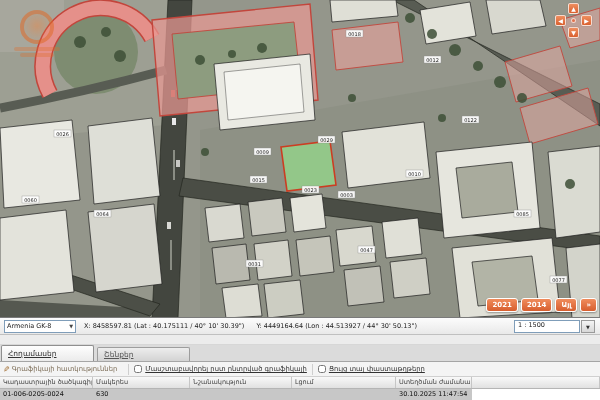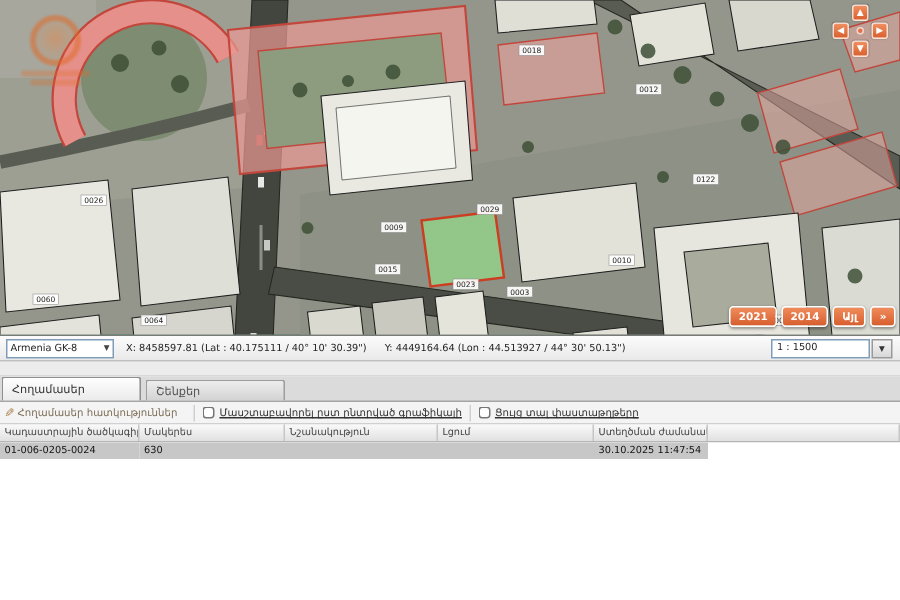--- a/index.html
+++ b/index.html
@@ -1,21 +1,21 @@
 <!DOCTYPE html>
 <html><head>
 <meta charset="utf-8">
 <style>
   * { margin:0; padding:0; box-sizing:border-box; }
   html,body { width:600px; height:400px; overflow:hidden;
     font-family:"DejaVu Sans", sans-serif; background:#fff; }
   .app { position:relative; width:600px; height:400px; }
 
   
-  .map { position:relative; width:600px; height:224px; overflow:hidden;
+  .map { position:relative; width:600px; height:318px; overflow:hidden;
     background:#15803d; border-bottom:1px solid #7a7a7a; }
   .map svg { position:absolute; left:0; top:0; }
 
   
   .watermark { position:absolute; left:10px; top:10px; width:54px; height:56px;
     opacity:.55; pointer-events:none; }
   .watermark .ring { width:34px; height:34px; margin:0 auto; border-radius:50%;
     border:4px solid #e06b28; background:radial-gradient(circle at 50% 45%, rgba(240,130,60,.8), rgba(240,130,60,.15) 70%); filter:blur(.6px); }
   .watermark .line { height:4px; margin:3px 4px 0 4px; background:#e06b28; opacity:.6; border-radius:2px; filter:blur(.7px); }
 
@@ -54,21 +54,21 @@
   .scale-arrow { position:absolute; right:5px; width:14px; height:13px;
     background:linear-gradient(#f4f4f4,#d8d8d8); border:1px solid #9a9a9a;
     font-size:5px; text-align:center; line-height:12px; color:#333; cursor:pointer; }
 
   
   .gapstrip { height:10px; background:#ececec; border-bottom:1px solid #d7d7d7; }
 
   
   .tabstrip { position:relative; height:17px; background:#dbdbdb; border-bottom:1px solid #a5a5a5; }
   .tab { position:absolute; bottom:0; font-size:7.5px; color:#333; padding:0 6px;
-    cursor:pointer; white-space:nowrap; overflow:hidden; }
+    cursor:pointer; white-space:nowrap; overflow:hidden;text-decoration:underline; }
   .tab-active { left:1px; width:93px; height:16px; line-height:15px;
     background:linear-gradient(#fefefe,#ebebeb); border:1px solid #8f8f8f; border-bottom:none;
     border-radius:2px 2px 0 0; }
   .tab-inactive { left:97px; width:93px; height:14px; line-height:13px;
     background:linear-gradient(#ededed,#d3d3d3); border:1px solid #9d9d9d; border-bottom:none;
     border-radius:2px 2px 0 0; color:#555; }
 
   
   .toolbar { display:flex; align-items:center; height:15px; background:#f4f4f4;
     border-bottom:1px solid #d0d0d0; padding:0 3px; font-size:6.8px; color:#333; }
@@ -292,21 +292,21 @@
 
   <div class="gapstrip"></div>
 
   <div class="tabstrip">
     <div class="tab tab-active">Հողամասեր</div>
     <div class="tab tab-inactive">Շենքեր</div>
   </div>
 
   <div class="toolbar">
     <span class="pencil">✎</span>
-    <span class="gfx-link">Հողամասեր հատկություններ</span>
+    <span class="gfx-link">Գրաֆիկայի հատկություններ</span>
     <div class="tsep"></div>
     <label class="chk">
       <input type="checkbox" style="">
       <span>Մասշտաբավորել ըստ ընտրված գրաֆիկայի</span>
     </label>
     <div class="tsep"></div>
     <label class="chk">
       <input type="checkbox" style="">
       <span>Ցույց տալ փաստաթղթերը</span>
     </label>

